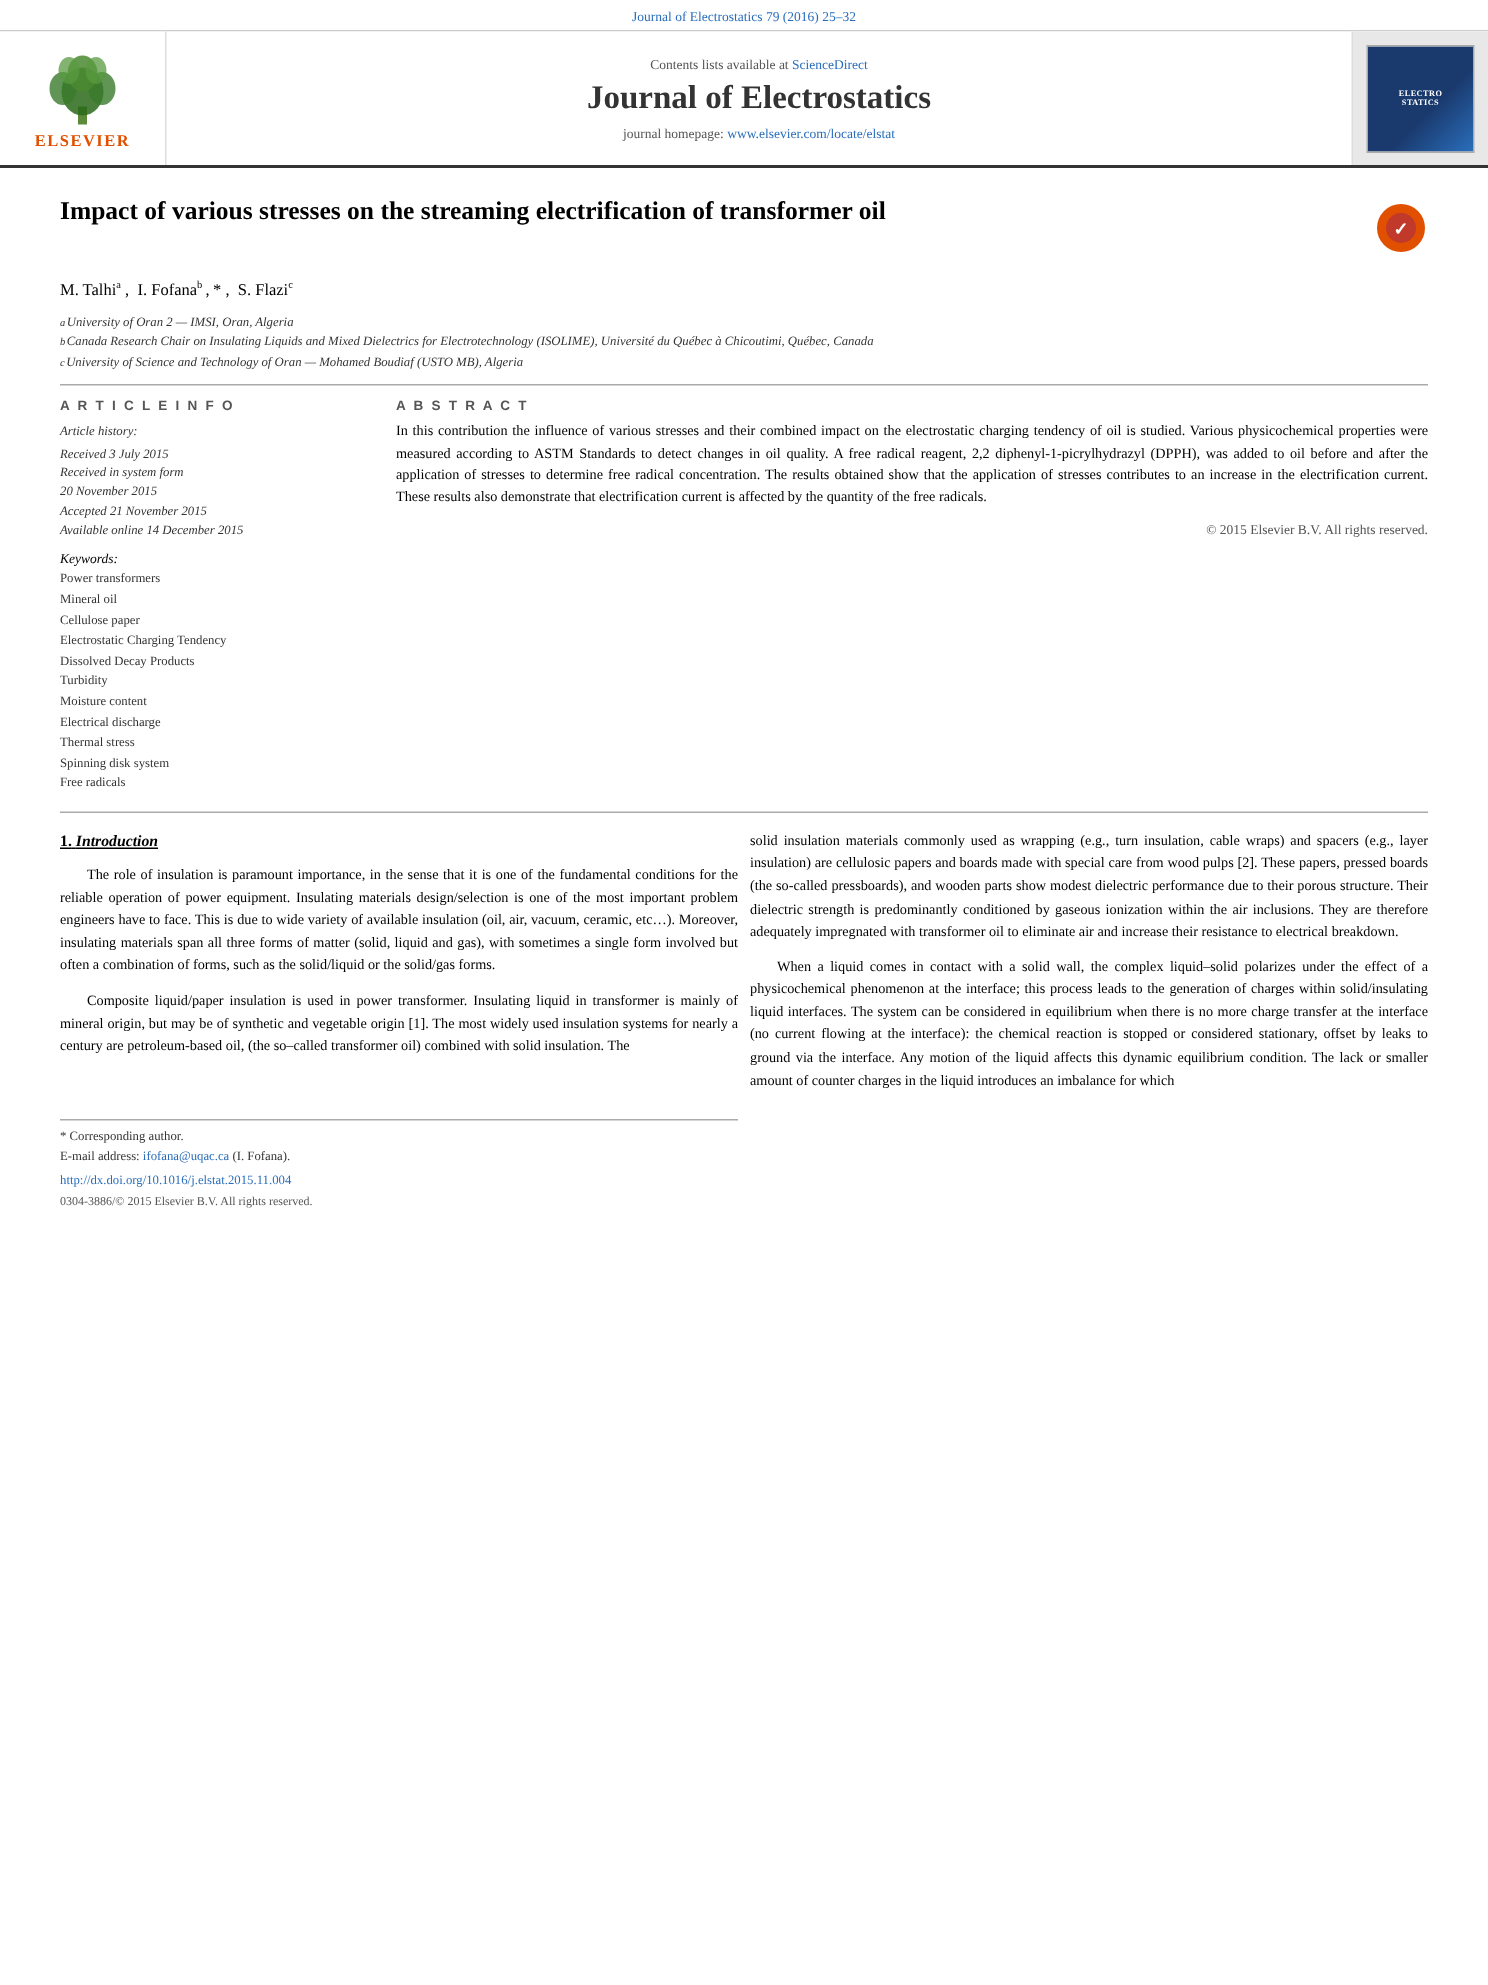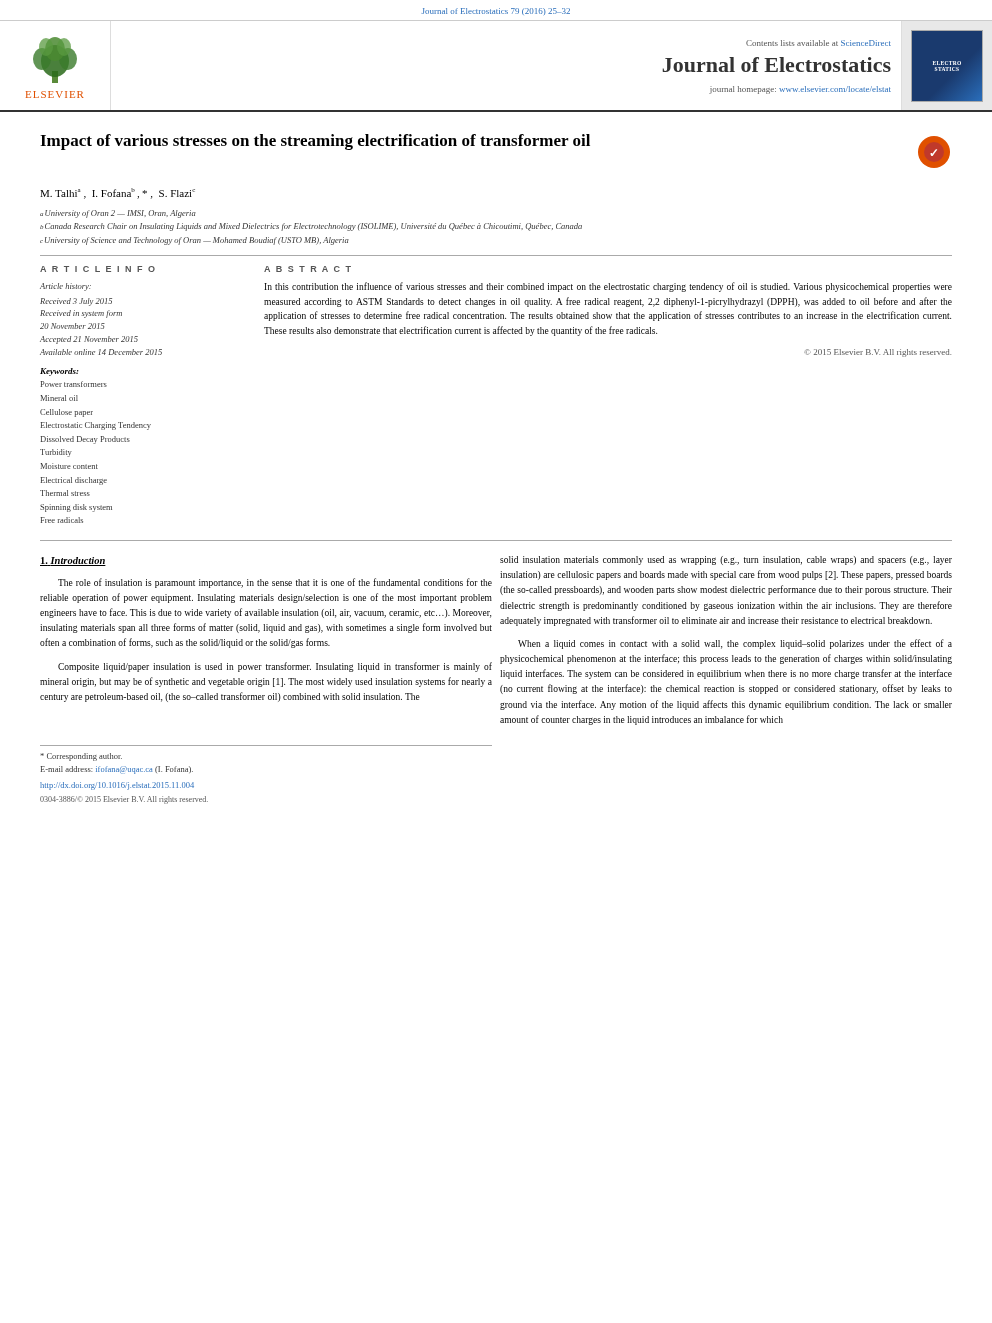--- a/index.html
+++ b/index.html
@@ -45,32 +45,32 @@
       align-items: center;
     }
 
     .elsevier-tree {
       width: 70px;
       height: 55px;
     }
 
     .elsevier-label {
       font-size: 11px;
-      font-weight: normal;
+      font-weight: bold;
       color: #e05000;
       letter-spacing: 1px;
       margin-top: 2px;
     }
 
     .header-center {
       flex: 1;
       display: flex;
       flex-direction: column;
       justify-content: center;
-      align-items: flex-end;
+      align-items: center;
       padding: 12px 10px;
       border-left: 1px solid #ddd;
       border-right: 1px solid #ddd;
     }
 
     .sciencedirect-text {
       font-size: 9px;
       color: #555;
       margin-bottom: 4px;
     }
@@ -257,21 +257,20 @@
     }
 
     .keywords-section {
       margin-top: 8px;
     }
 
     .keywords-label {
       font-style: italic;
       font-size: 9px;
       margin-bottom: 2px;
-      font-weight: bold;
     }
 
     .keyword-item {
       font-size: 8.5px;
       color: #333;
       line-height: 1.6;
     }
 
     
     .abstract-text {

